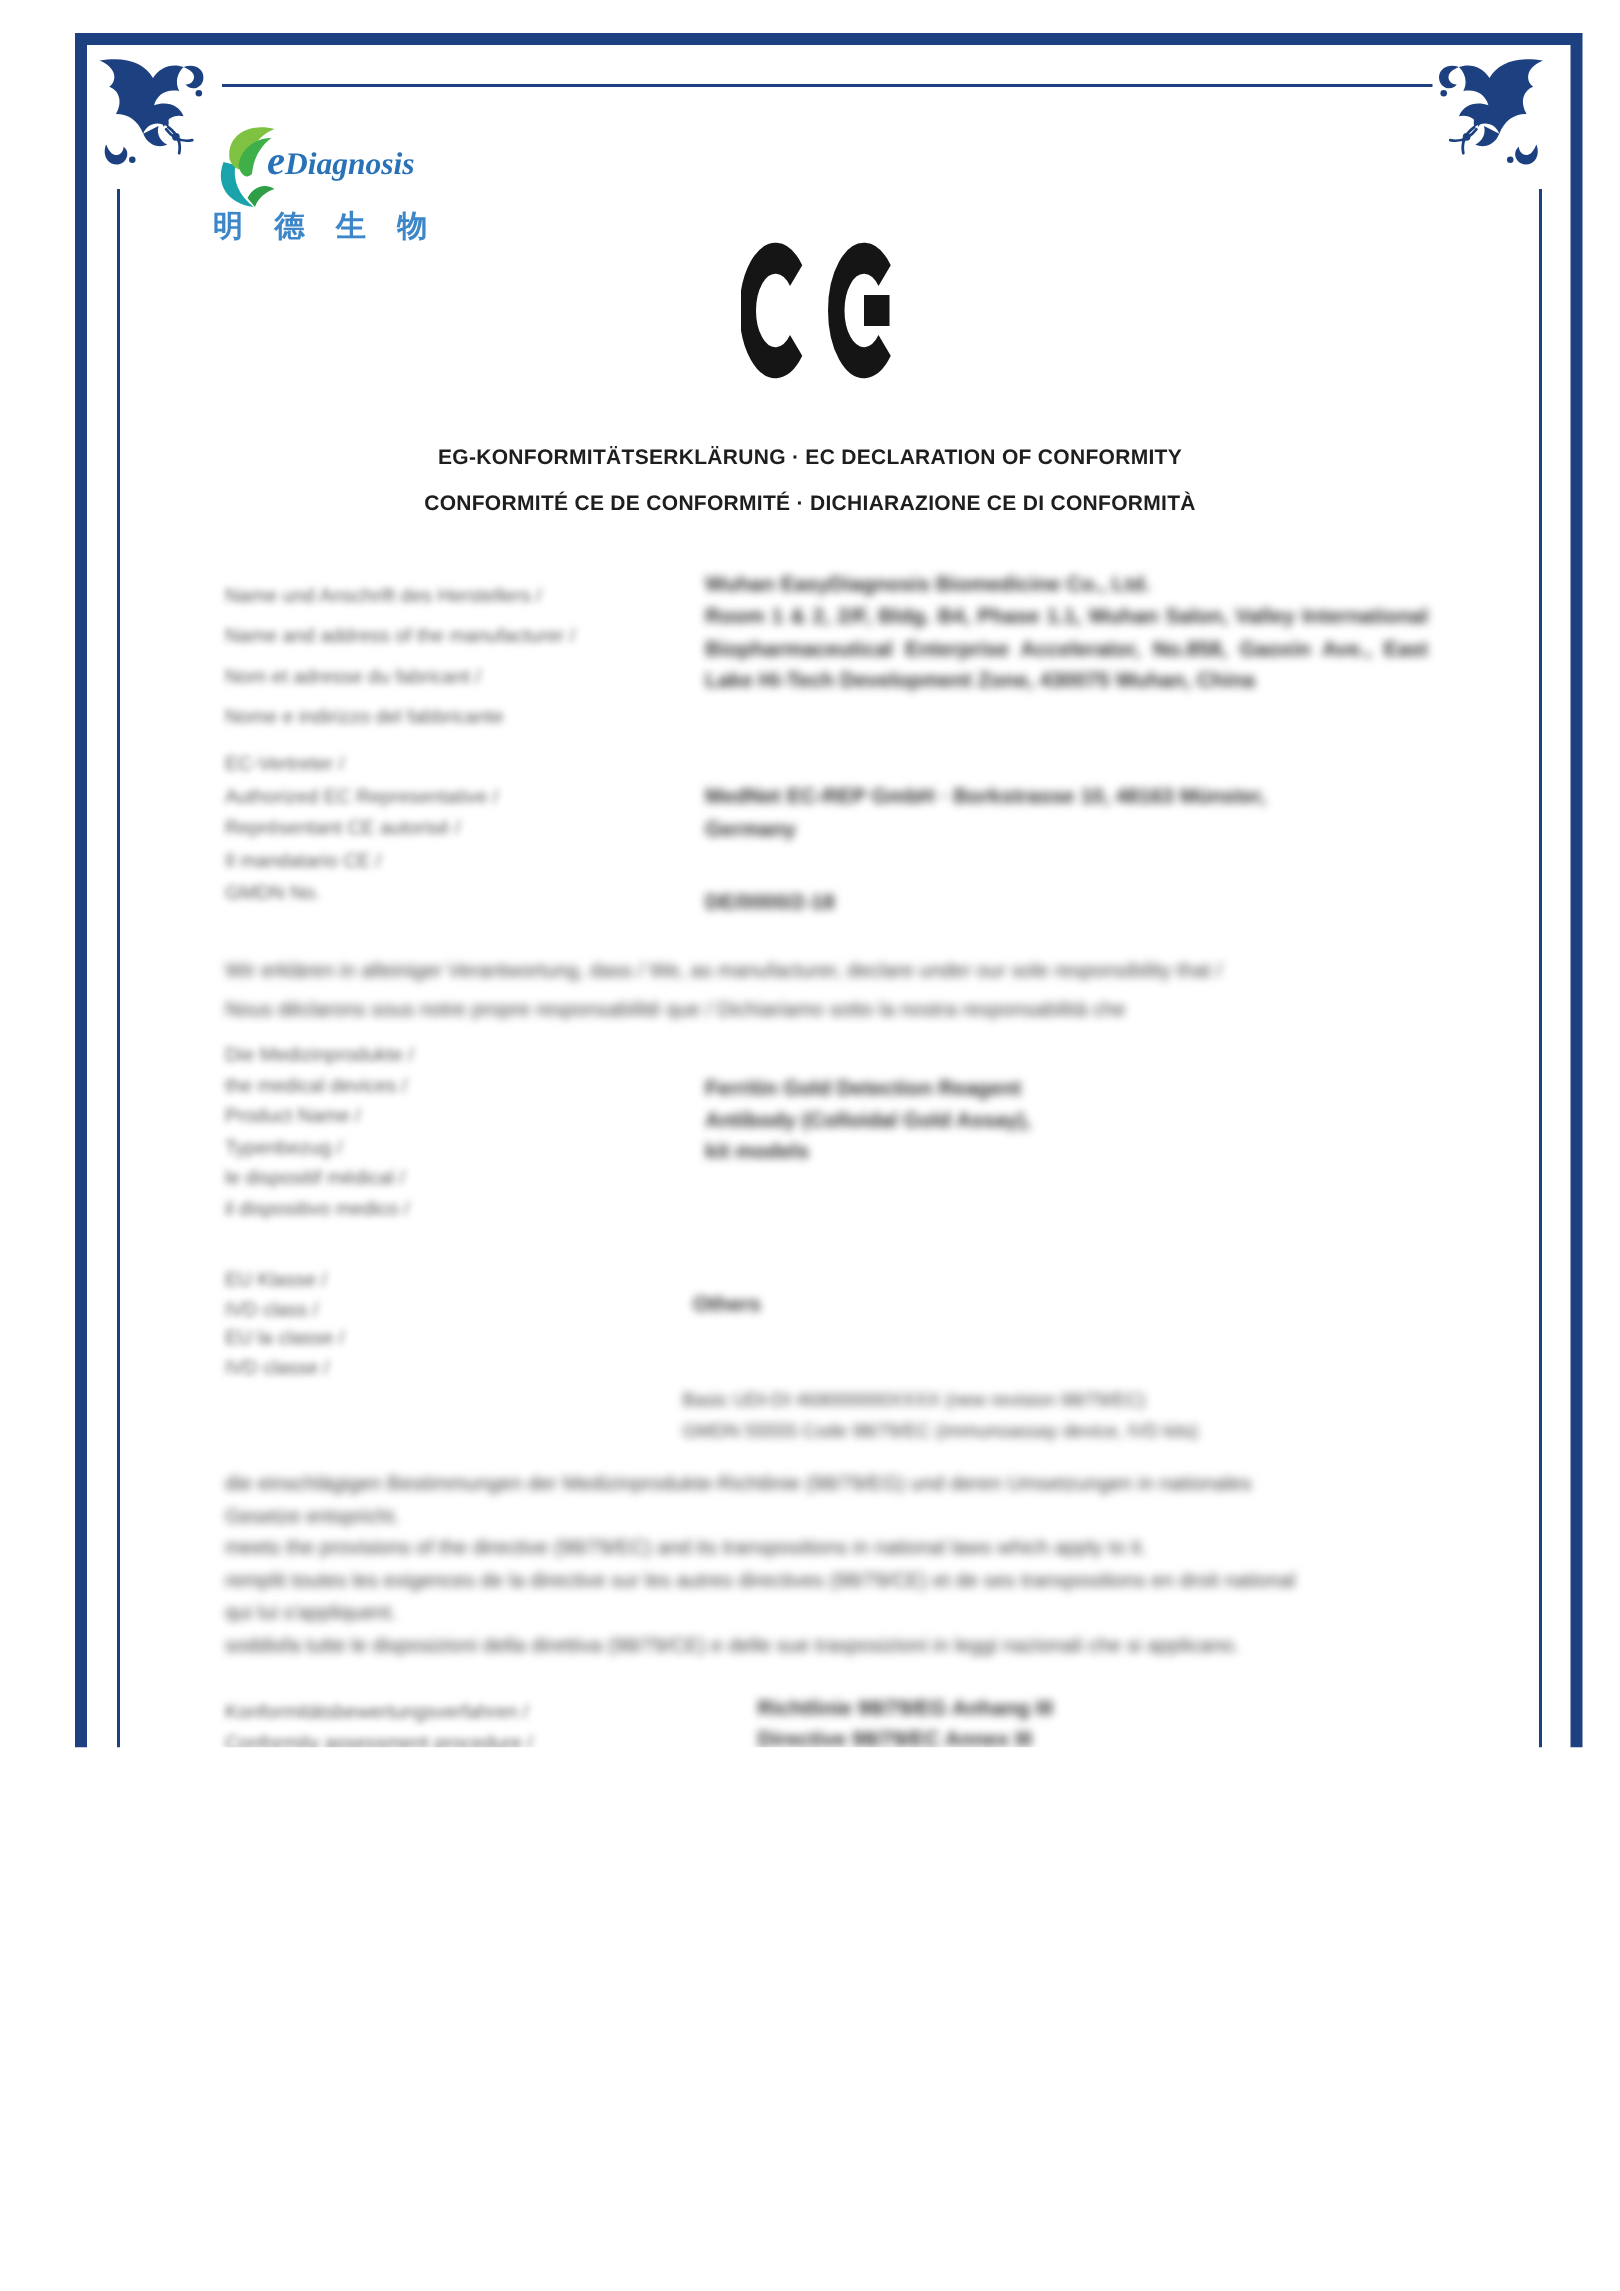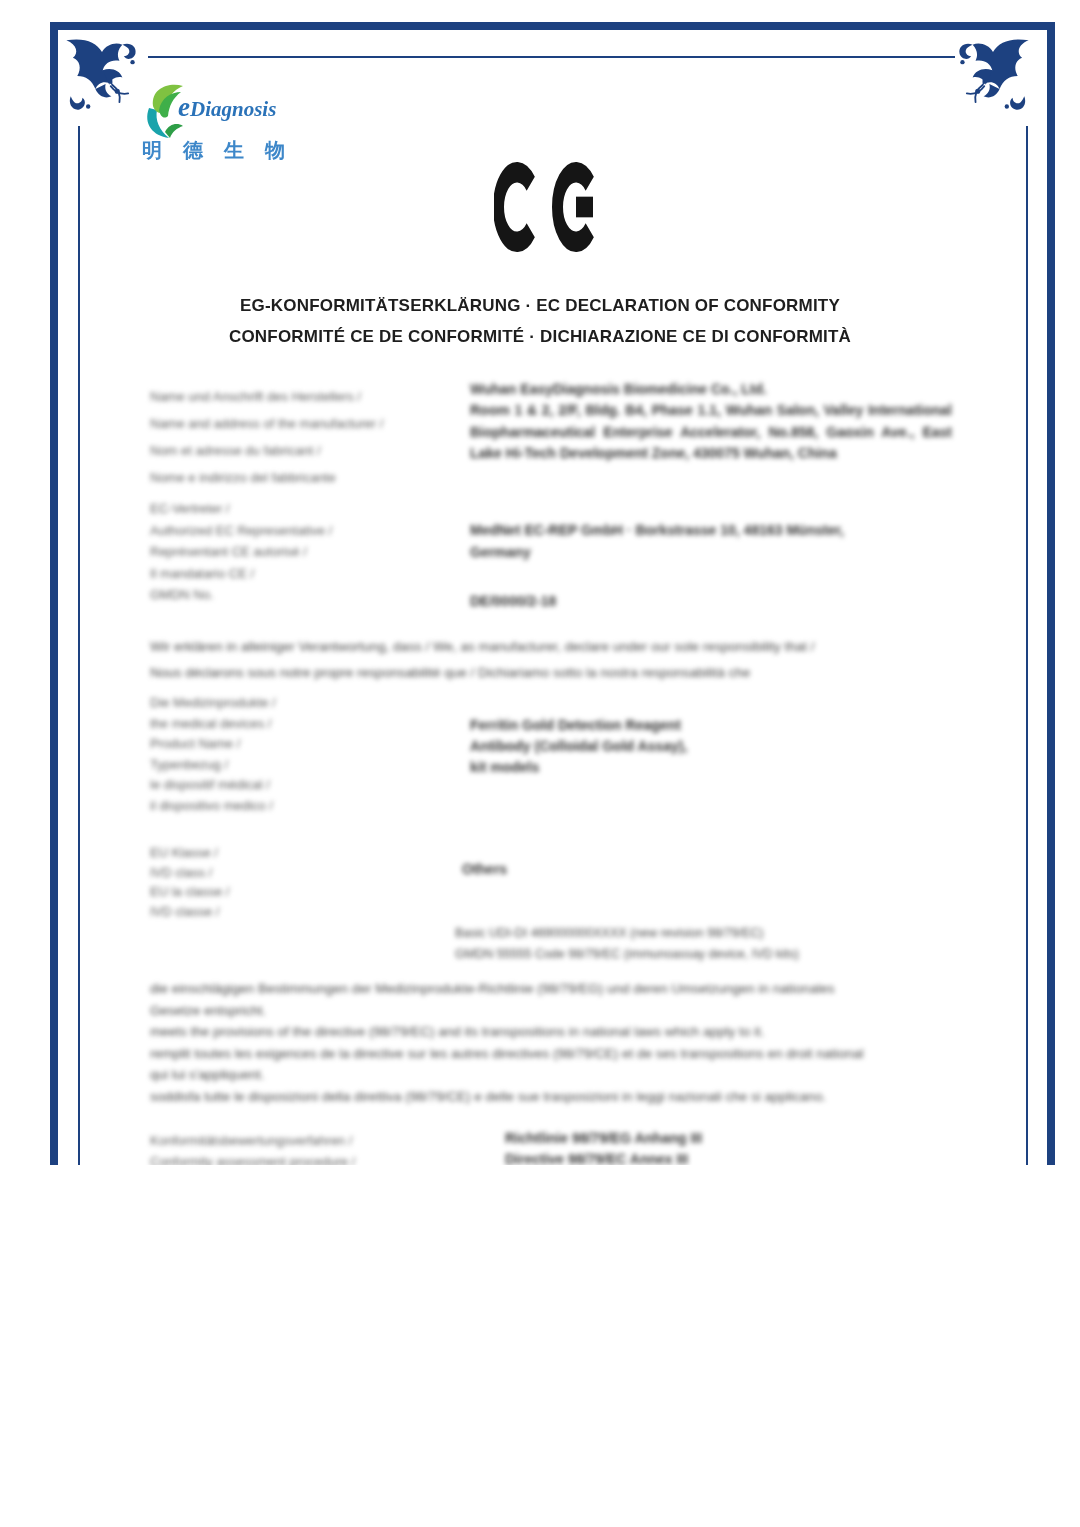--- a/index.html
+++ b/index.html
@@ -4,21 +4,21 @@
 <style>
   html,body{margin:0;padding:0;background:#ffffff;}
   body{font-family:"Liberation Sans",sans-serif;}
   .page{position:relative;width:1080px;height:1165px;background:#ffffff;overflow:hidden;}
   .abs{position:absolute;}
   .outer-border{left:50px;top:22px;width:1005px;height:1440px;border:8px solid #1d4180;box-sizing:border-box;}
   .frame-line{background:#1d4180;}
   .brand{font-family:"Liberation Serif",serif;font-style:italic;font-weight:bold;color:#2a72b8;font-size:21px;}
   .brand-e{font-size:27px;}
   .cjk{font-family:"DejaVu Sans",sans-serif;font-weight:bold;color:#3d87c9;font-size:20px;letter-spacing:7px;white-space:nowrap;}
-  .title{left:0;right:0;text-align:center;font-weight:bold;font-size:17px;color:#1e1e1e;letter-spacing:0.2px;white-space:nowrap;}
+  .title{left:0;right:0;text-align:center;font-weight:bold;font-size:14px;color:#1e1e1e;letter-spacing:0.2px;white-space:nowrap;}
   .lab{font-size:13px;color:#5b5b5b;filter:blur(2.5px);white-space:nowrap;}
   .val{font-size:14px;font-weight:bold;color:#333;filter:blur(2.8px);white-space:nowrap;}
   .par{font-size:13.5px;color:#474747;filter:blur(2.8px);white-space:nowrap;}
   .sig{font-size:13px;color:#8d8d8d;filter:blur(2.3px);white-space:nowrap;}
   .sigdark{font-size:13px;color:#585858;filter:blur(2.3px);white-space:nowrap;}
   .lh27 div{line-height:27px;}
   .lh215 div{line-height:21.5px;}
   .lh205 div{line-height:20.5px;}
   .lh195 div{line-height:19.5px;}
   .lh21 div{line-height:21px;}

